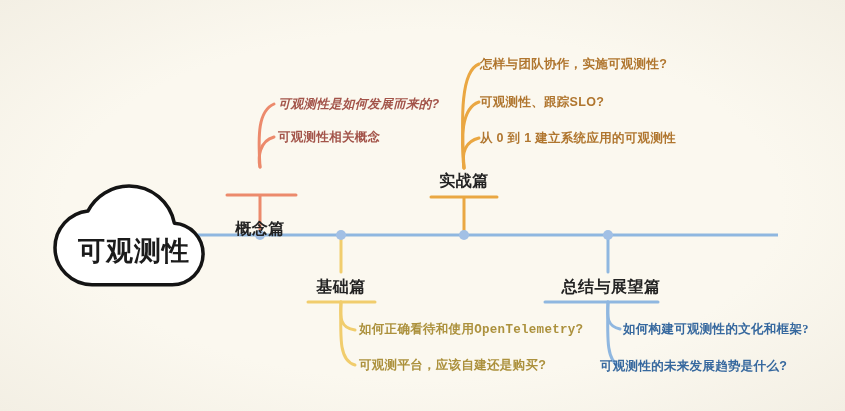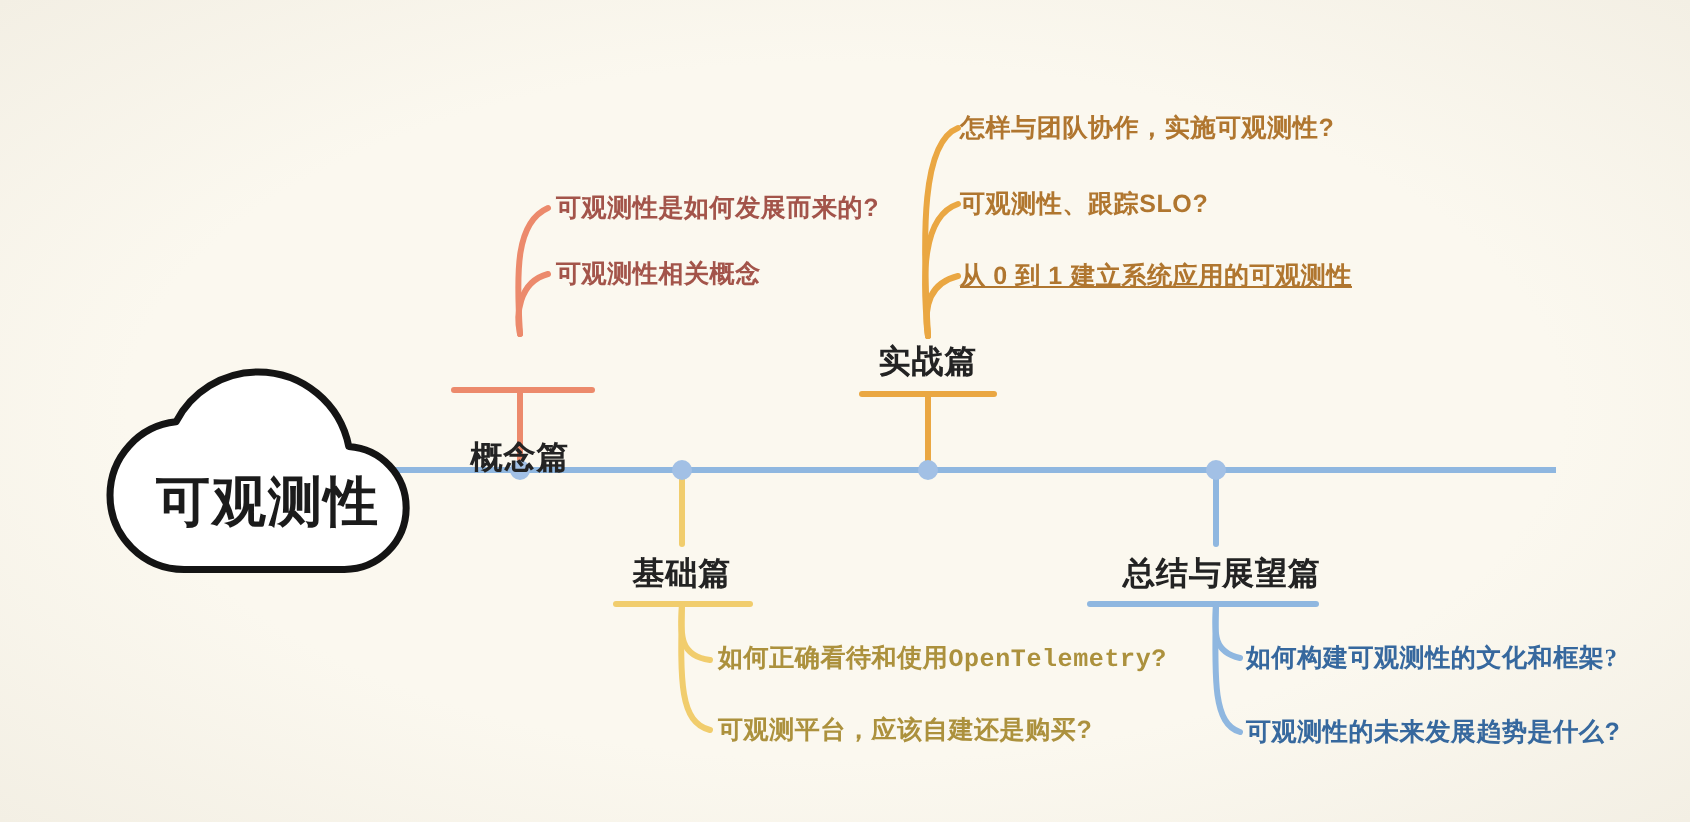--- a/index.html
+++ b/index.html
@@ -95,26 +95,26 @@
   <div class="txt cloud-label" style="left:64px; top:233px;">可观测性</div>
 
   <div class="txt branch-label" style="left:190px; top:171px;margin-top:48px;">概念篇</div>
 
   <div class="txt branch-label" style="left:394px; top:171px;">实战篇</div>
 
   <div class="txt branch-label" style="left:271px; top:277px;">基础篇</div>
 
   <div class="txt branch-label" style="left:541px; top:277px;">总结与展望篇</div>
 
-  <div class="txt branch-item" style="left: 278px; top: 96px; color: rgb(163, 84, 74);">可观测性是如何发展而来的?</div>
+  <div class="txt branch-item" style="left: 278px; top: 96px; color: rgb(163, 84, 74); font-style: italic;">可观测性是如何发展而来的?</div>
   <div class="txt branch-item" style="left: 278px; top: 129px; color: rgb(163, 84, 74);">可观测性相关概念</div>
 
   <div class="txt branch-item" style="left: 480px; top: 56px; color: rgb(176, 118, 47);">怎样与团队协作，实施可观测性?</div>
   <div class="txt branch-item" style="left: 480px; top: 94px; color: rgb(176, 118, 47);">可观测性、跟踪SLO?</div>
-  <div class="txt branch-item" style="left: 480px; top: 130px; color: rgb(176, 118, 47); text-decoration: underline;">从 0 到 1 建立系统应用的可观测性</div>
+  <div class="txt branch-item" style="left: 480px; top: 130px; color: rgb(176, 118, 47);">从 0 到 1 建立系统应用的可观测性</div>
 
   <div class="txt branch-item" style="left: 359px; top: 322px; color: rgb(172, 145, 61); font-family: Liberation Mono, monospace;">如何正确看待和使用OpenTelemetry?</div>
   <div class="txt branch-item" style="left: 359px; top: 357px; color: rgb(172, 145, 61);">可观测平台，应该自建还是购买?</div>
 
   <div class="txt branch-item" style="left: 623px; top: 321px; color: rgb(54, 104, 158); font-family: Liberation Serif, serif;">如何构建可观测性的文化和框架?</div>
-  <div class="txt branch-item" style="left: 623px; top: 358px; color: rgb(54, 104, 158);">可观测性的未来发展趋势是什么?</div>
+  <div class="txt branch-item" style="left: 600px; top: 358px; color: rgb(54, 104, 158);">可观测性的未来发展趋势是什么?</div>
 
 </div>
 
 </body></html>

